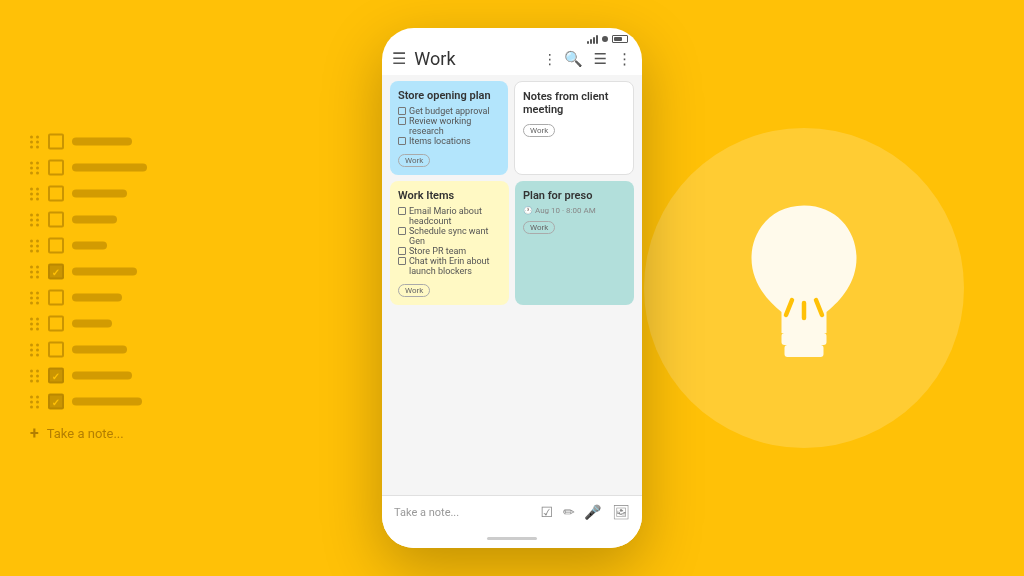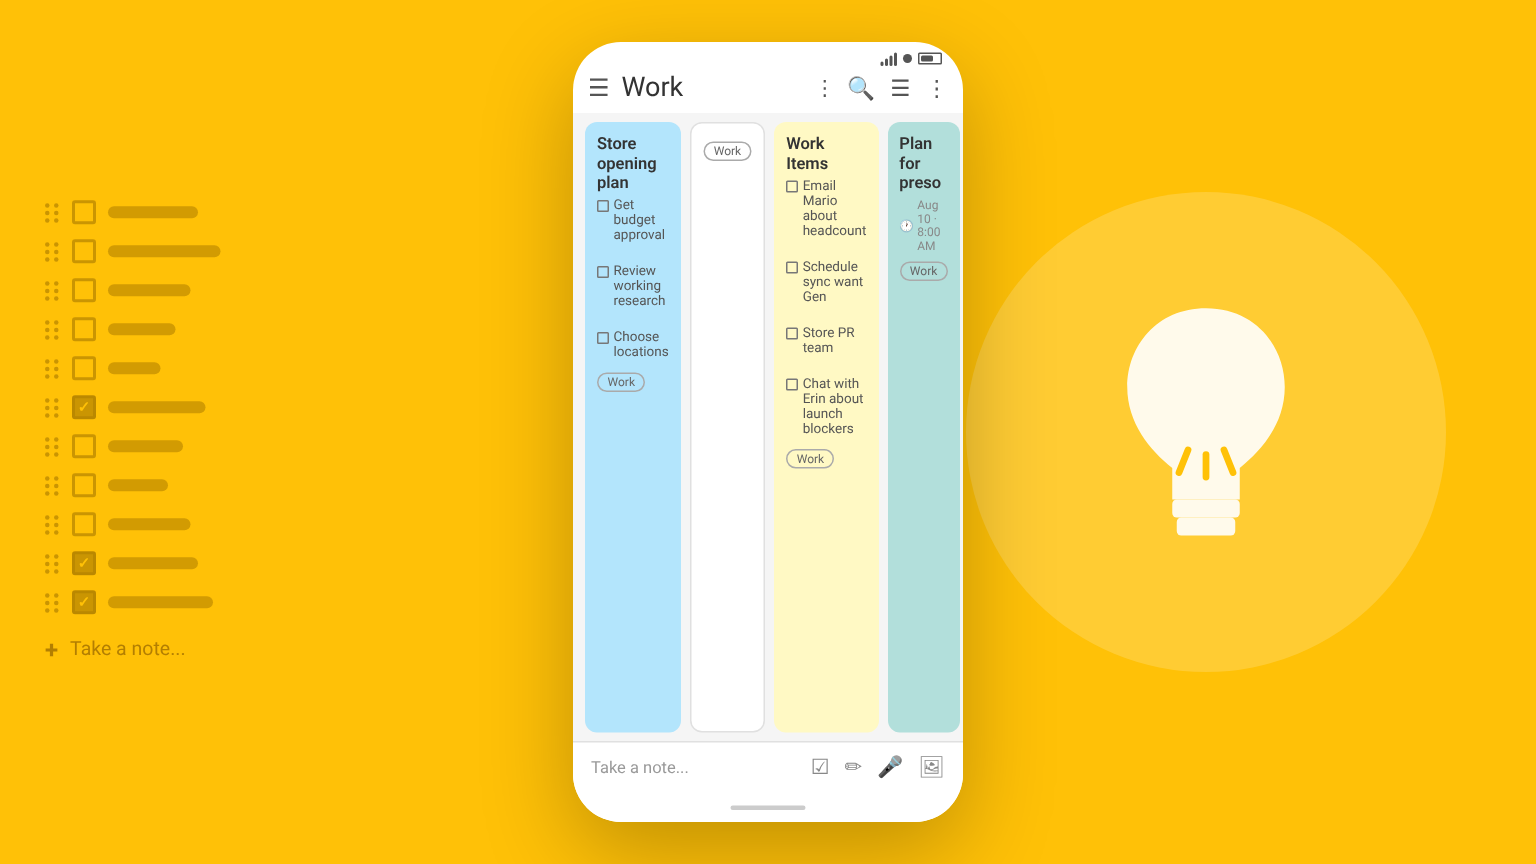--- a/index.html
+++ b/index.html
@@ -195,21 +195,21 @@
       cursor: pointer;
     }
 
     
     .notes-area {
       flex: 1;
       overflow-y: auto;
       padding: 6px 8px;
       background: #f5f5f5;
       display: flex;
-      flex-direction: row;
+      flex-direction: column;
       gap: 6px;
     }
     .notes-row {
       display: flex;
       gap: 6px;
     }
 
     .note-card {
       border-radius: 8px;
       padding: 8px;
@@ -228,21 +228,21 @@
       margin-bottom: 4px;
     }
     .note-body {
       font-size: 9px;
       color: #555;
       line-height: 1.4;
     }
     .note-checklist {
       display: flex;
       flex-direction: column;
-      gap: 14px;
+      gap: 0;
       margin-bottom: 4px;
     }
     .note-check-item {
       display: flex;
       align-items: flex-start;
       gap: 3px;
       font-size: 9px;
       color: #555;
     }
     .note-check-box {
@@ -495,27 +495,28 @@
           <div class="note-check-item">
             <div class="note-check-box"></div>
             <span>Get budget approval</span>
           </div>
           <div class="note-check-item">
             <div class="note-check-box"></div>
             <span>Review working research</span>
           </div>
           <div class="note-check-item">
             <div class="note-check-box"></div>
-            <span>Choose locations</span>
+            <span>Items locations</span>
           </div>
         </div>
         <span class="note-tag">Work</span>
       </div>
 
       <div class="note-card white">
+        <div class="note-title">Notes from client meeting</div>
         <span class="note-tag">Work</span>
       </div>
     </div>
 
     <div class="notes-row">
 
       <div class="note-card yellow">
         <div class="note-title">Work Items</div>
         <div class="note-checklist">
           <div class="note-check-item">

